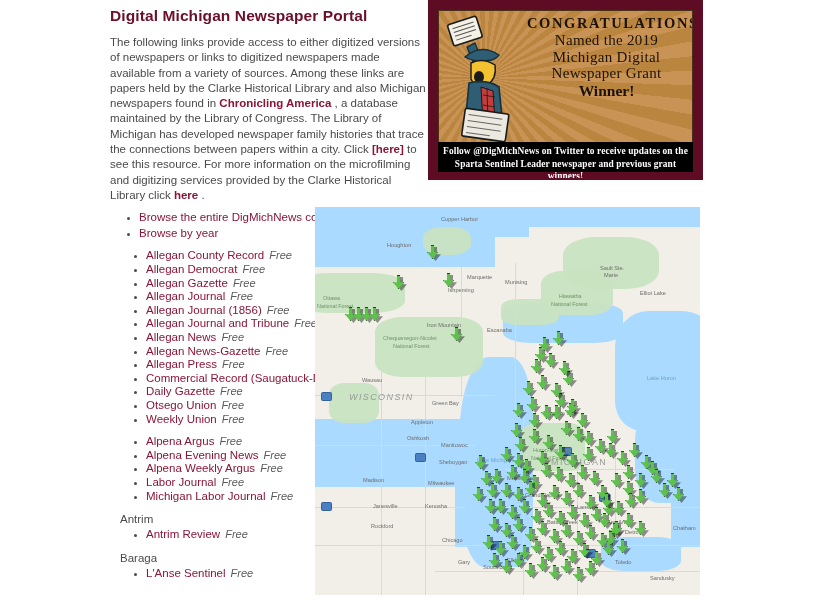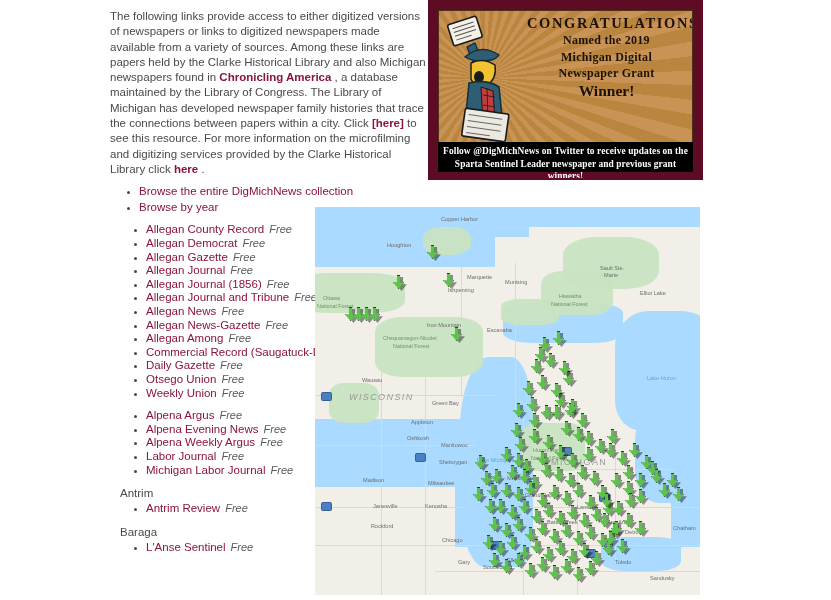--- a/index.html
+++ b/index.html
@@ -136,22 +136,22 @@
   }
   .b-sparta {
     font-size: 34px;
     font-weight: bold;
     color: #7d1230;
     line-height: 34px;
     letter-spacing: .5px;
     text-shadow: 1px 1px 0 #f0d9b0;
   }
   .b-line {
-    font-size: 12px;
-    font-weight: bold;
+    font-size: 15px;
+    font-weight: normal;
     line-height: 16.5px;
     letter-spacing: .3px;
   }
   .b-winner {
     font-size: 15.5px;
     font-weight: bold;
     line-height: 18px;
   }
   .banner-mascot {
     position: absolute;
@@ -265,40 +265,41 @@
     border: .5px solid #35609a;
   }
 </style>
 </head>
 <body>
 
 <div class="page">
 
   <div class="content-col">
 
+    <div class="page-title">Digital Michigan Newspaper Portal</div>
 
     <p class="intro"><span>The following links provide access to either digitized versions of newspapers or links to digitized newspapers made available from a variety of sources.  Among these links are papers held by the Clarke Historical Library and also Michigan newspapers found in </span><a class="lnk-bold" href="#">Chronicling America</a><span> , a database maintained by the Library of Congress. The Library of Michigan has developed newspaper family histories that trace the connections between papers within a city.  Click </span><a class="lnk-bold" href="#">[here]</a><span> to see this resource. For more information on the microfilming and digitizing services provided by the Clarke Historical Library click </span><a class="lnk-bold" href="#">here</a><span> .</span></p>
 
     <ul class="browse-list">
       <li><a class="paper-name" href="#">Browse the entire DigMichNews collection</a></li>
       <li><a class="paper-name" href="#">Browse by year</a></li>
     </ul>
 
     <div id="counties-container">
         <div class="county-block">
           <ul class="paper-list">
             <li><a class="paper-name" href="#">Allegan County Record</a><span class="cost"> Free</span></li>
             <li><a class="paper-name" href="#">Allegan Democrat</a><span class="cost"> Free</span></li>
             <li><a class="paper-name" href="#">Allegan Gazette</a><span class="cost"> Free</span></li>
             <li><a class="paper-name" href="#">Allegan Journal</a><span class="cost"> Free</span></li>
             <li><a class="paper-name" href="#">Allegan Journal (1856)</a><span class="cost"> Free</span></li>
             <li><a class="paper-name" href="#">Allegan Journal and Tribune</a><span class="cost"> Free</span></li>
             <li><a class="paper-name" href="#">Allegan News</a><span class="cost"> Free</span></li>
             <li><a class="paper-name" href="#">Allegan News-Gazette</a><span class="cost"> Free</span></li>
-            <li><a class="paper-name" href="#">Allegan Among</a><span class="cost"> Free</span></li>
+            <li><a class="paper-name" href="#">Allegan Press</a><span class="cost"> Free</span></li>
             <li><a class="paper-name" href="#">Commercial Record (Saugatuck-Douglas)</a><span class="cost"> Free</span></li>
             <li><a class="paper-name" href="#">Daily Gazette</a><span class="cost"> Free</span></li>
             <li><a class="paper-name" href="#">Otsego Union</a><span class="cost"> Free</span></li>
             <li><a class="paper-name" href="#">Weekly Union</a><span class="cost"> Free</span></li>
           </ul>
         </div>
         <div class="county-block">
           <ul class="paper-list">
             <li><a class="paper-name" href="#">Alpena Argus</a><span class="cost"> Free</span></li>
             <li><a class="paper-name" href="#">Alpena Evening News</a><span class="cost"> Free</span></li>

